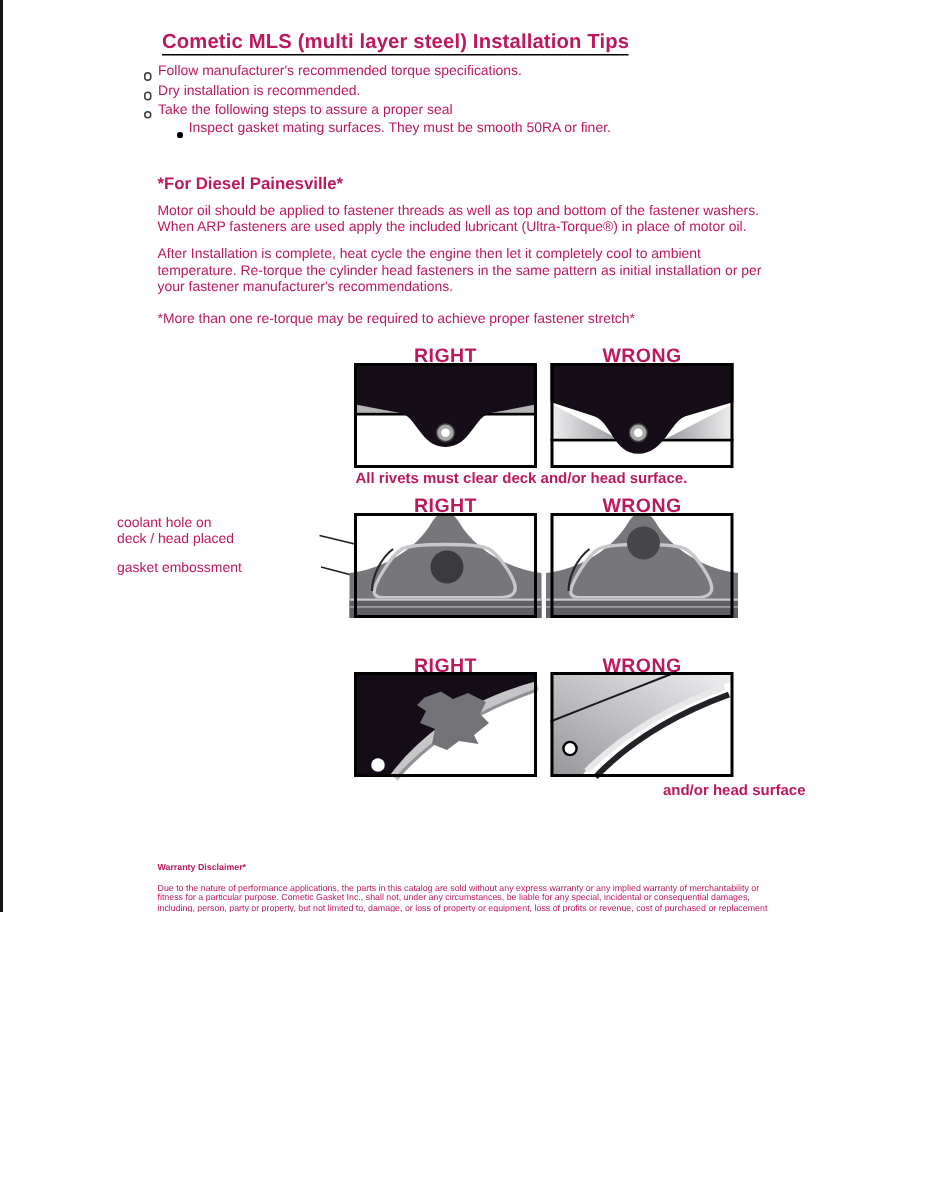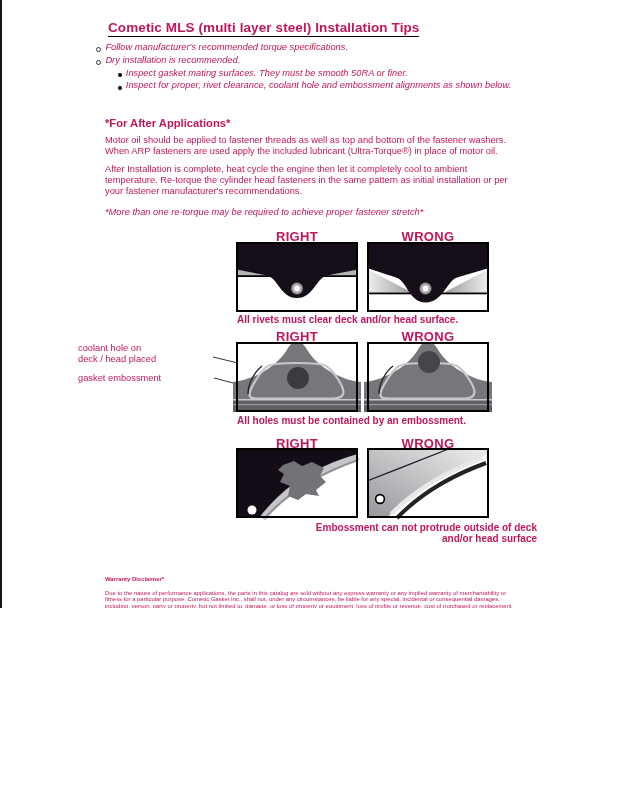--- a/index.html
+++ b/index.html
@@ -4,30 +4,30 @@
 <style>
   html,body{margin:0;padding:0;background:#ffffff;}
   .page{position:relative;width:618px;height:608px;background:#ffffff;overflow:hidden;
         font-family:"Liberation Sans", sans-serif;color:#be185d;}
   .edge-line{position:absolute;left:0;top:0;width:2px;height:800px;background:#151515;}
 
   .title{position:absolute;left:108px;top:20px;font-size:13.5px;font-weight:bold;
          letter-spacing:.1px;border-bottom:1.6px solid #000;padding-bottom:1px;white-space:nowrap;}
 
   .bullets{position:absolute;left:96px;top:41px;width:445px;font-size:9.3px;line-height:12.8px;}
-  .brow{display:flex;align-items:center;font-style:italic;}
+  .brow{display:flex;align-items:flex-end;}
   .odot{flex:0 0 auto;width:3.4px;height:3.4px;border:1px solid #3a3a3a;border-radius:50%;
         margin:4.2px 4px 0 0;}
   .fdot{flex:0 0 auto;width:3.8px;height:3.8px;background:#000;border-radius:50%;
         margin:4.2px 4px 0 0;}
   .sub{margin-left:22px;}
 
   .diesel-h{position:absolute;left:105px;top:117px;font-size:11.2px;font-weight:bold;}
   .para{position:absolute;left:105px;width:412px;font-size:9.3px;line-height:11.2px;}
-  #p1{top:135px;} #p2{top:164px;} #p3{top:207px;width:430px;font-style:italic;}
+  #p1{top:135px;} #p2{top:164px;} #p3{top:207px;width:430px;}
 
   .dlabel{position:absolute;width:122px;text-align:center;font-size:13px;font-weight:bold;
           letter-spacing:.3px;text-decoration:underline;}
   .panel{position:absolute;width:122px;height:70px;}
   .panel svg{display:block;overflow:visible;}
   .cap{position:absolute;left:237px;font-size:10px;font-weight:bold;line-height:11px;text-align:right;}
 
   .callout{position:absolute;left:78px;width:133px;font-size:9.3px;line-height:10.8px;}
   .leader{position:absolute;left:211px;top:349px;pointer-events:none;}
 
@@ -48,31 +48,31 @@
 
   <div class="bullets">
     <div class="brow">
       <span class="odot"></span>
       <span>Follow manufacturer's recommended torque specifications.</span>
     </div>
     <div class="brow">
       <span class="odot"></span>
       <span>Dry installation is recommended.</span>
     </div>
+    <div class="brow">
+      <span class="odot"></span>
+      <span>Take the following steps to assure a proper seal</span>
+    </div>
     <div class="brow sub">
       <span class="fdot"></span>
       <span>Inspect gasket mating surfaces.  They must be smooth 50RA or finer.</span>
     </div>
-    <div class="brow sub">
-      <span class="fdot"></span>
-      <span>Inspect for proper, rivet clearance, coolant hole and embossment alignments as shown below.</span>
-    </div>
-  </div>
-
-  <div class="diesel-h">*For After Applications*</div>
+  </div>
+
+  <div class="diesel-h">*For Diesel Painesville*</div>
   <div class="para" id="p2">After Installation is complete, heat cycle the engine then let it completely cool to ambient temperature. Re-torque the cylinder head fasteners in the same pattern as initial installation or per your fastener manufacturer's recommendations.</div>
   <div class="para" id="p1">Motor oil should be applied to fastener threads as well as top and bottom of the fastener washers. When ARP fasteners are used apply the included lubricant (Ultra-Torque®) in place of motor oil.</div>
   <div class="para" id="p3">*More than one re-torque may be required to achieve proper fastener stretch*</div>
 
   <div class="dlabel" style="left:236px;top:229px">RIGHT</div>
   <div class="dlabel" style="left:367px;top:229px">WRONG</div>
 
   <div class="panel" style="left:236px;top:242px">
     <svg width="122" height="70" viewBox="0 0 122 70">
       <rect x="0" y="0" width="122" height="70" fill="#ffffff"></rect>
@@ -143,21 +143,20 @@
       <path d="M-3,40 C18,38 42,24 52,6 C55,1.5 57,0 61,0 C65,0 67,1.5 70,6 C80,24 104,38 125,40 V70 H-3 Z" fill="#77777b"></path>
       <path d="M13.5,53 C13,48 24,29 32,24 C36,21.5 47,21 61,21 C75,21 86,21.5 90,24 C97,28 107.5,44 107.5,50 C107.5,54.5 103,56.5 97,56.5 L23,56.5 C17.5,56.5 14,56.5 13.5,53 Z" fill="none" stroke="#c8c8cb" stroke-width="2.2"></path>
       <path d="M12,52 C12,42 18,30 26,24" fill="none" stroke="#26262b" stroke-width="1.4"></path>
       <circle cx="62" cy="20" r="11" fill="#45454a"></circle>
       <rect x="-3" y="57" width="128" height="13" fill="#606064"></rect>
       <rect x="-3" y="57" width="128" height="1.5" fill="#c9c9cc"></rect>
       <rect x="-3" y="62" width="128" height="1.2" fill="#9b9b9f"></rect>
       <rect x="1" y="1" width="120" height="68" fill="none" stroke="#000" stroke-width="2"></rect>
     </svg>
   </div>
-  <div class="cap" style="top:415px">All holes must be contained by an embossment.</div>
 
   <div class="dlabel" style="left:236px;top:436px">RIGHT</div>
   <div class="dlabel" style="left:367px;top:436px">WRONG</div>
 
   <div class="panel" style="left:236px;top:448px">
     <svg width="122" height="70" viewBox="0 0 122 70">
       <rect x="0" y="0" width="122" height="70" fill="#ffffff"></rect>
       <path d="M122,8 C88,20 52,38 26,70" fill="none" stroke="#c6c6c9" stroke-width="8"></path>
       <path d="M122,12 C88,24 54,42 29,70" fill="none" stroke="#919195" stroke-width="2"></path>
       <path d="M0,0 H122 V6 C86,16 50,34 23,70 H0 Z" fill="#140d17"></path>
@@ -177,21 +176,20 @@
       <rect x="0" y="0" width="122" height="70" fill="#ffffff"></rect>
       <path d="M0,0 H122 V6 C86,18 48,38 20,70 H0 Z" fill="url(#g3)"></path>
       <path d="M116,10 C83,22 50,40 24,66" fill="none" stroke="#e8e8ea" stroke-width="4"></path>
       <path d="M119,15 C86,27 54,45 30,70" fill="none" stroke="#232327" stroke-width="4"></path>
       <path d="M0,33 C28,22 58,10 84,0" fill="none" stroke="#191920" stroke-width="1.3"></path>
       <circle cx="13" cy="51" r="4.4" fill="#ffffff" stroke="#000" stroke-width="1.6"></circle>
       <rect x="1" y="1" width="120" height="68" fill="none" stroke="#000" stroke-width="2"></rect>
     </svg>
   </div>
   <div class="cap" style="top:522px;width:300px">
-    <div>Embossment can not protrude outside of deck</div>
     <div>and/or head surface</div>
   </div>
 
   <div class="fineprint">
     <div class="fp-h">Warranty Disclaimer*</div>
     <p>Due to the nature of performance applications, the parts in this catalog are sold without any express warranty or any implied warranty of merchantability or fitness for a particular purpose.  Cometic Gasket Inc., shall not, under any circumstances, be liable for any special, incidental or consequential damages, including, person, party or property, but not limited to, damage, or loss of property or equipment, loss of profits or revenue, cost of purchased or replacement goods, or claims of customers of the purchase, which may arise and/or result from sale, installation or use of these parts.  Installation of these parts could adversely affect the motor manufacturers warranty coverage.</p>
     <p class="nogap">VENUE-The agreed upon venue, in the event of dispute whatsoever between the parties, whether instituted by either party, including, but not limited to, contract terms, payment terms, delivery, type, defects, sufficiency of product, shall be the Court of Common Pleas, Lake County, Ohio or the Painesville Municipal Court, Lake County, Ohio, depending on the amount in controversy.</p>
     <p>This agreement shall be governed by and construed under the laws of the State of Ohio.</p>
     <p>All prices and terms are subject to change without notice.</p>
     <p>Terms COD- Secured with a completed dealer/jobber application on File, COD-Company check with a current credit card number on file.  Open accounts may be established by well rated firms.  A credit application is available upon request.  Open accounts are due payable Net 30 days from date of invoice.  No statement will be sent.  If an account becomes 60 or more days past due, it is subject to being placed on credit hold.  No orders will be shipped or new orders accepted until past due balance is paid.  If an account becomes 90 or more days past due, it is subject to being placed for collections.  All costs of collection are the responsibility of the customer, including attorney fees, court costs, and other expenses of litigation.</p>

